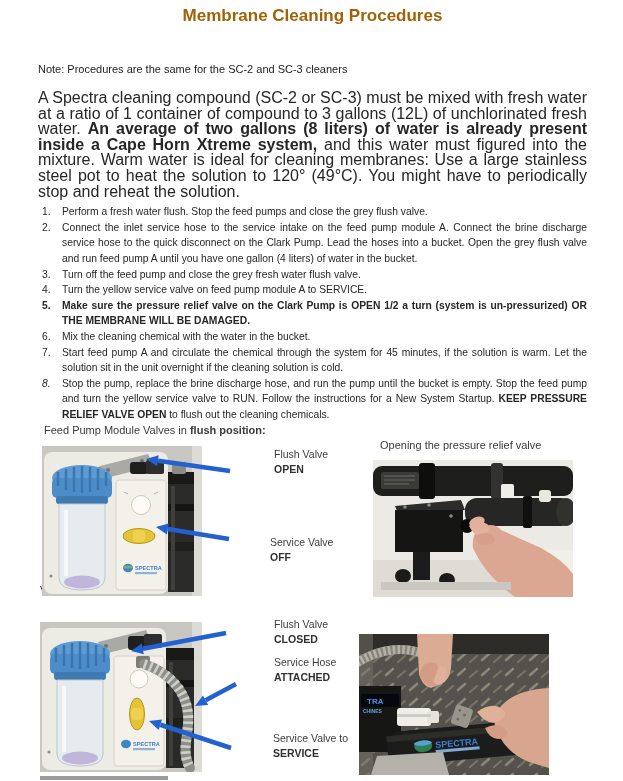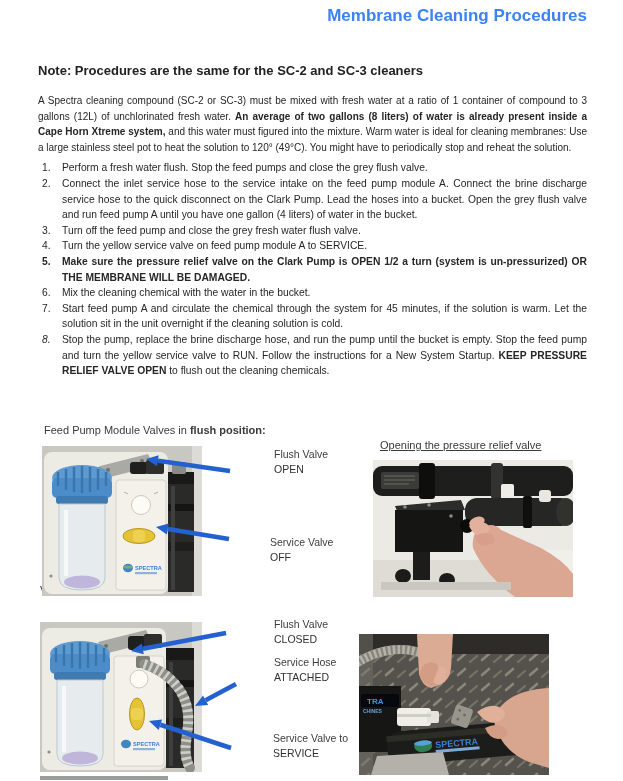--- a/index.html
+++ b/index.html
@@ -10,36 +10,36 @@
   *{margin:0;padding:0;box-sizing:border-box;}
   html,body{background:#ffffff;}
   body{
     width:623px;height:781px;
     font-family:"Liberation Sans",sans-serif;
     color:var(--text);
   }
   .page{position:relative;width:623px;height:781px;background:#ffffff;overflow:hidden;}
   .textcol{position:absolute;left:38px;top:0;width:549px;}
   .title{
-    margin-top:6px;text-align:right;
-    font-size:17px;font-weight:bold;color:#3b82f6;
+    margin-top:6px;text-align:center;
+    font-size:17px;font-weight:bold;color:#a16207;
   }
-  .note{margin-top:37px;font-weight:bold;font-size:13px;color:#222;}
-  .intro{margin-top:15px;font-size:10px;line-height:15.6px;text-align:justify;}
+  .note{margin-top:37px;font-weight:normal;font-size:11px;color:#222;}
+  .intro{margin-top:15px;font-size:16px;line-height:15.6px;text-align:justify;}
   ol.steps{margin-top:5px;list-style:none;font-size:10.3px;line-height:15.6px;padding-left:4px;}
   ol.steps li{display:flex;}
   .step-num{flex:0 0 20px;}
   .step-body{flex:1;text-align:justify;}
   .b{font-weight:bold;}
   .it{font-style:italic;}
   .caption{position:absolute;font-size:11px;color:#3a3a3a;white-space:nowrap;}
   .photo{position:absolute;}
   .photo svg{display:block;width:100%;height:100%;}
   .photo-label{position:absolute;font-size:10.5px;line-height:15px;color:#3d3d3d;white-space:nowrap;margin-left:40px;}
-  .photo-label .l2{font-weight:normal;color:#303030;}
+  .photo-label .l2{font-weight:bold;color:#303030;}
   .arrows{position:absolute;left:0;top:0;width:623px;height:781px;pointer-events:none;}
   .arrow line{stroke:var(--arrow-blue);stroke-width:4.6;}
   .arrow polygon{fill:var(--arrow-blue);}
   .gray-bar{position:absolute;left:40px;top:776px;width:128px;height:4px;background:#9b9d9a;}
   .spectra-text{fill:var(--spectra-blue);font-weight:bold;font-family:"Liberation Sans",sans-serif;}
   .spectra-partial{fill:#4a90e2;font-weight:bold;font-family:"Liberation Sans",sans-serif;}
   .spectra-partial2{fill:#6aa0d8;font-weight:bold;font-family:"Liberation Sans",sans-serif;}
 </style>
 </head>
 <body>
@@ -80,21 +80,21 @@
           <span class="step-body"><span>Start feed pump A and circulate the chemical through the system for 45 minutes, if the solution is warm. Let the solution sit in the unit overnight if the cleaning solution is cold.</span></span>
         </li>
         <li>
           <span class="step-num it">8.</span>
           <span class="step-body"><span>Stop the pump, replace the brine discharge hose, and run the pump until the bucket is empty. Stop the feed pump and turn the yellow service valve to RUN. Follow the instructions for a New System Startup. </span><span class="b">KEEP PRESSURE RELIEF VALVE OPEN</span><span> to flush out the cleaning chemicals.</span></span>
         </li>
       </ol>
   </div>
 
   <div class="caption" style="left:44px;top:424px;"><span>Feed Pump Module Valves in </span><span class="b">flush position:</span></div>
-  <div class="caption" style="left:380px;top:439px;text-decoration:underline;"><span>Opening the pressure relief valve</span></div>
+  <div class="caption" style="left:380px;top:439px;"><span>Opening the pressure relief valve</span></div>
   <div class="caption" style="left:40px;top:584px;"><span>Valves in </span><span class="b">service position:</span></div>
 
   <div class="photo" style="left:42px;top:446px;width:160px;height:150px;">
     <svg viewBox="0 0 160 150">
       <rect width="160" height="150" fill="#c9c7c1"></rect>
       <rect x="150" width="10" height="150" fill="#dddbd5"></rect>
       <rect x="2" y="6" width="124" height="142" rx="8" fill="#ecebe4"></rect>
       <circle cx="9" cy="130" r="1.6" fill="#8f8d84"></circle>
       <polygon points="58,20 106,8 112,20 64,32" fill="#a9a9a5"></polygon>
       <polygon points="58,20 64,32 60,34 54,24" fill="#8f8f8b"></polygon>

